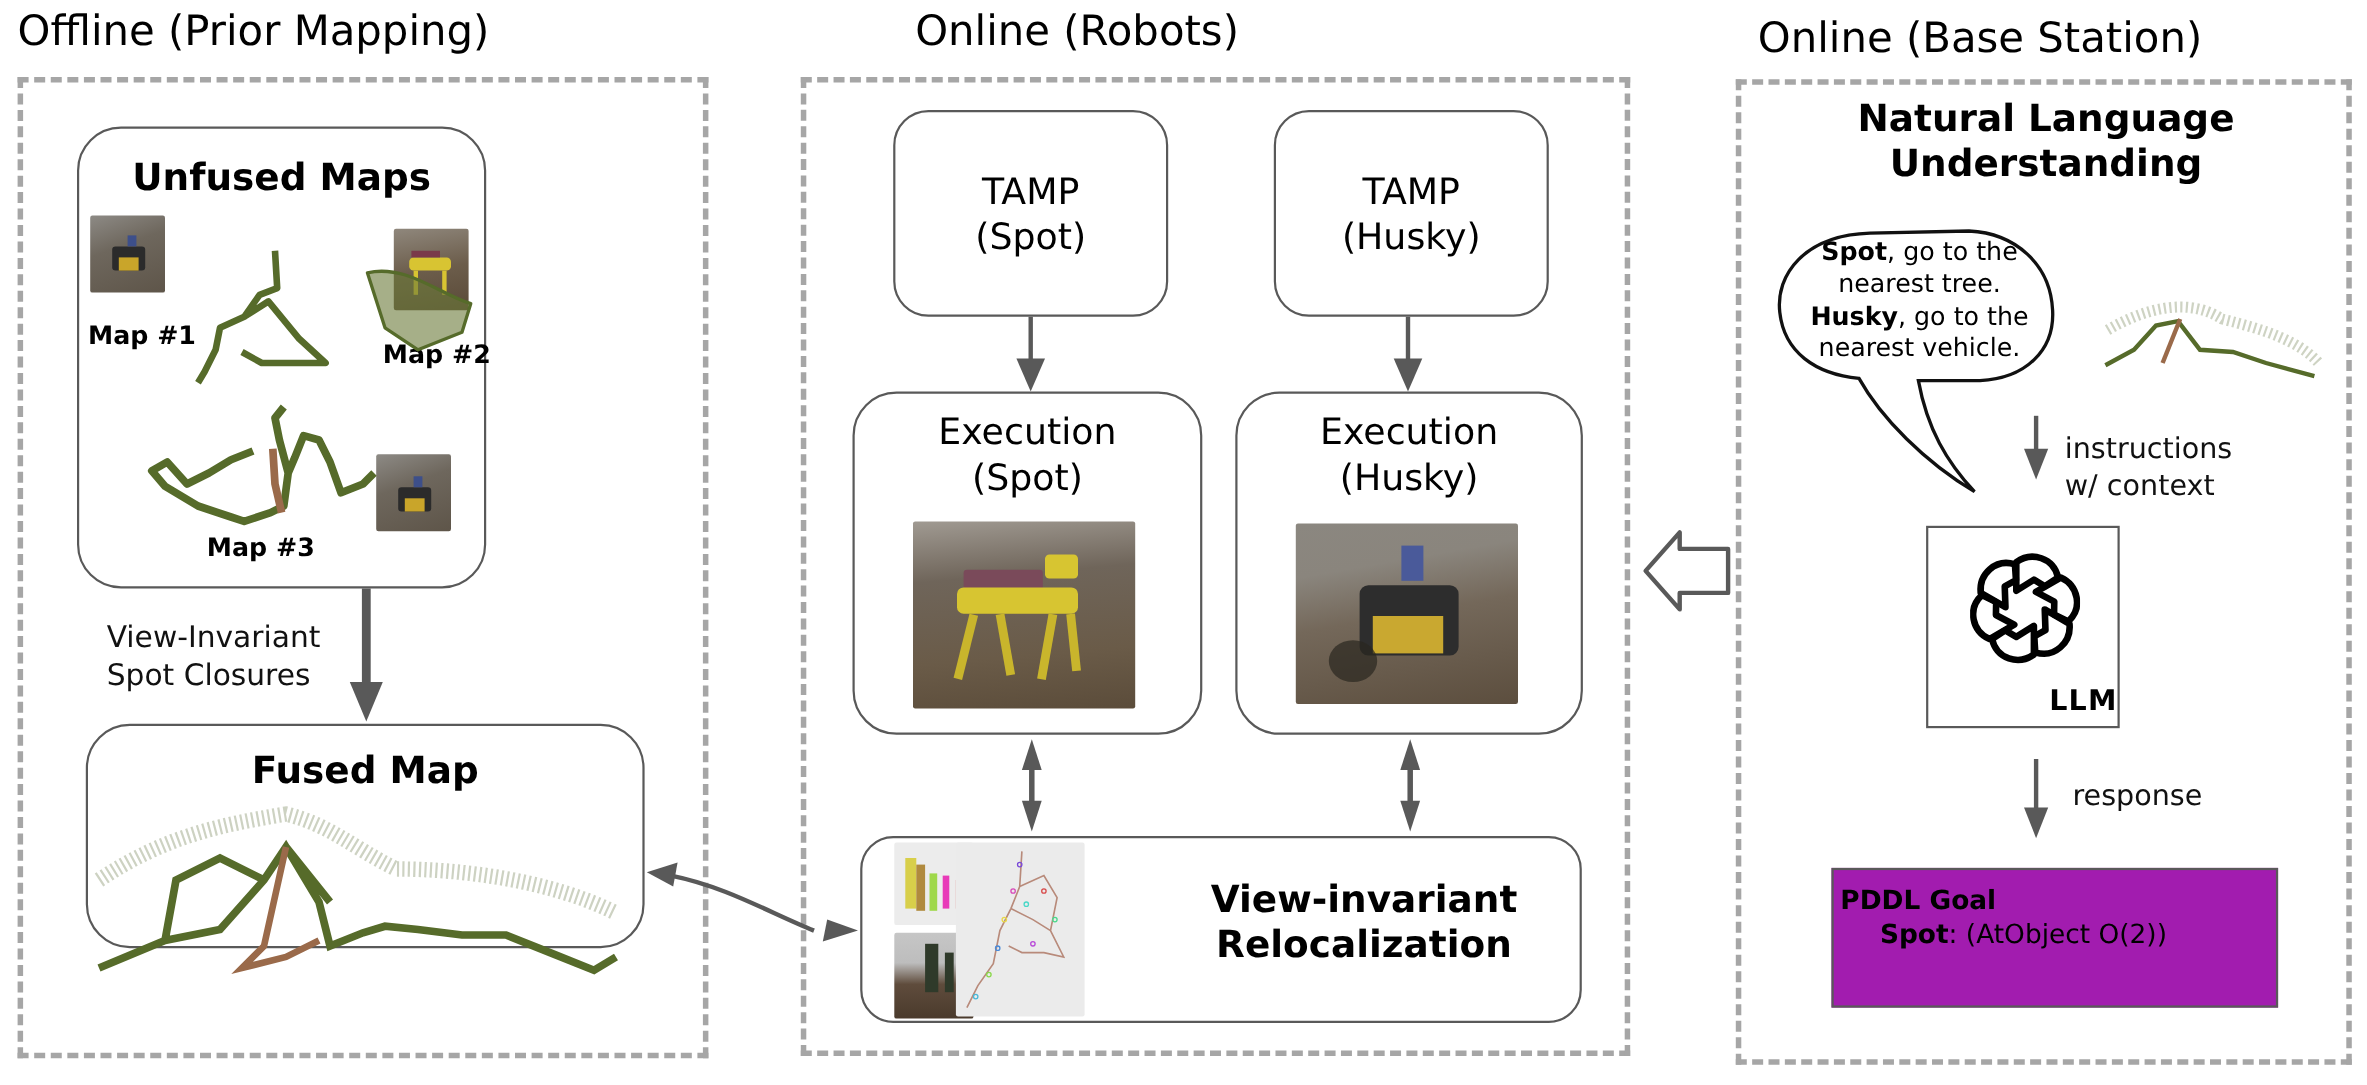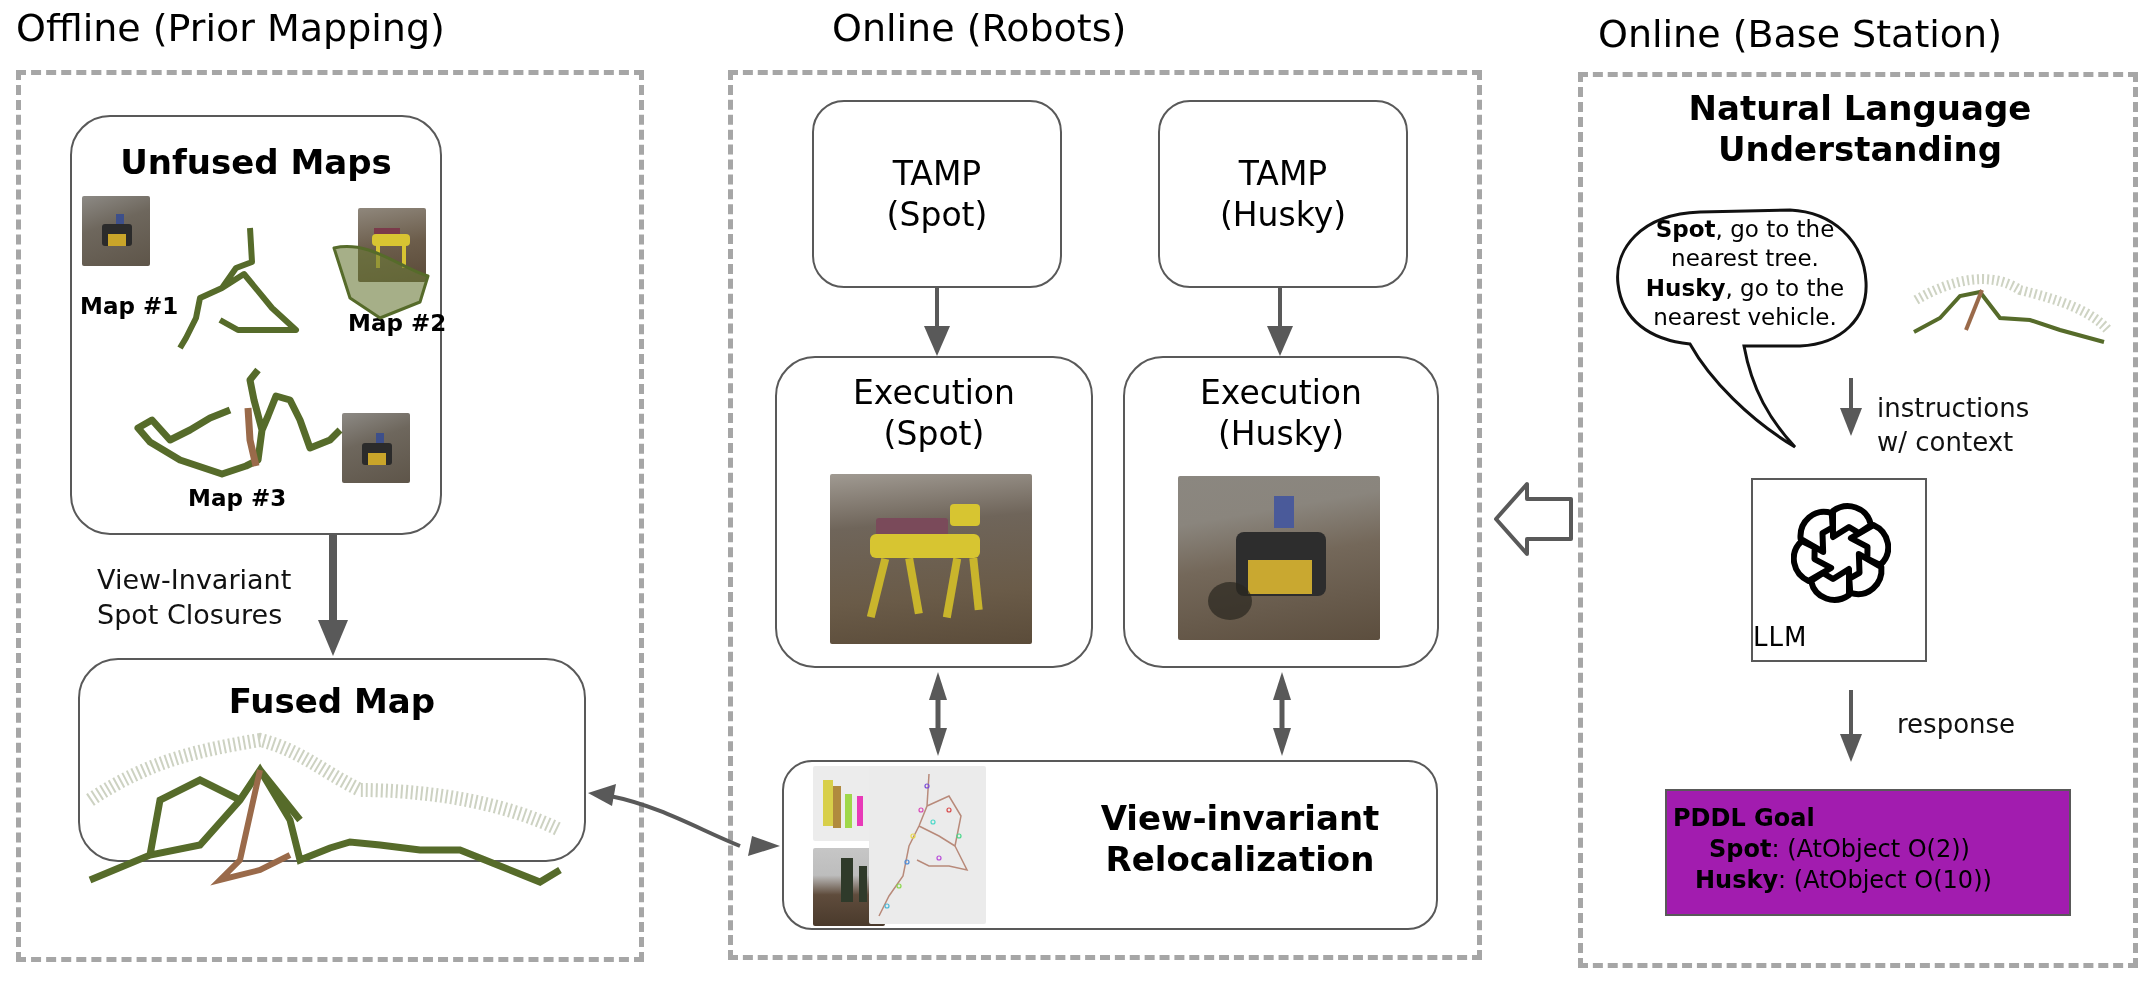--- a/index.html
+++ b/index.html
@@ -154,32 +154,29 @@
       <g id="petal">
           <path d="M-8 -42 C 6 -52, 26 -46, 30 -28 L 18 -20 L 8 -26 L -8 -16 Z"></path>
         </g>
       <use href="#petal" transform="rotate(60)"></use>
       <use href="#petal" transform="rotate(120)"></use>
       <use href="#petal" transform="rotate(180)"></use>
       <use href="#petal" transform="rotate(240)"></use>
       <use href="#petal" transform="rotate(300)"></use>
     </g>
   </svg>
-  <div class="abs" style="left:0; right:0; top:142px; text-align:left; font-size:26px; font-weight:normal; letter-spacing:1px;">LLM</div>
-</div>
-
-<div class="edge-label" style="left:1884px; top:708px; font-size:26px;margin-left:13px;">response</div>
+  <div class="abs" style="left:0; right:0; top:142px; text-align:right; font-size:26px; font-weight:bold; letter-spacing:1px;">LLM</div>
+</div>
+
+<div class="edge-label" style="left:1884px; top:708px; font-size:26px;">response</div>
 
 <div class="abs" style="left:1665px; top:789px; width:406px; height:127px; border:2.5px solid #595959; box-sizing:border-box; background:#a21caf; padding:12px 0 0 6px;">
   <div style="font-weight:bold; font-size:24px; line-height:1.3;">PDDL Goal</div>
   <div style="font-size:24px; line-height:1.3; padding-left:36px;">
     <b>Spot</b><span>:  (AtObject O(2))</span>
-  </div>
-  <div style="font-size:24px; line-height:1.3; padding-left:22px;">
-    <b>Husky</b><span>: (AtObject O(10))</span>
   </div>
 </div>
 
 <svg class="overlay" width="2152" height="986" viewBox="0 0 2152 986">
   <defs>
     <marker id="ah" markerWidth="8" markerHeight="8" refX="6" refY="4" orient="auto" markerUnits="strokeWidth">
       <path d="M0,0 L8,4 L0,8 Z" fill="#595959"></path>
     </marker>
   </defs>
 

